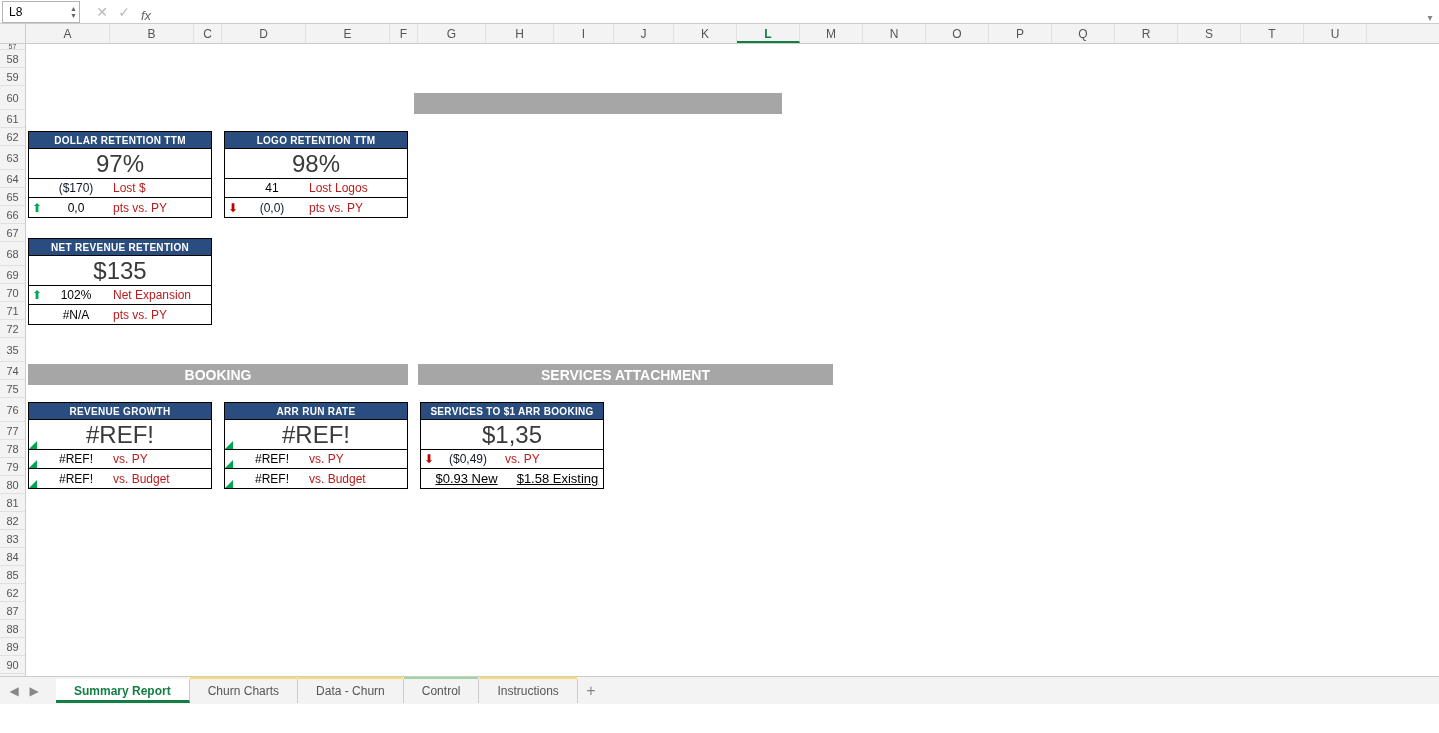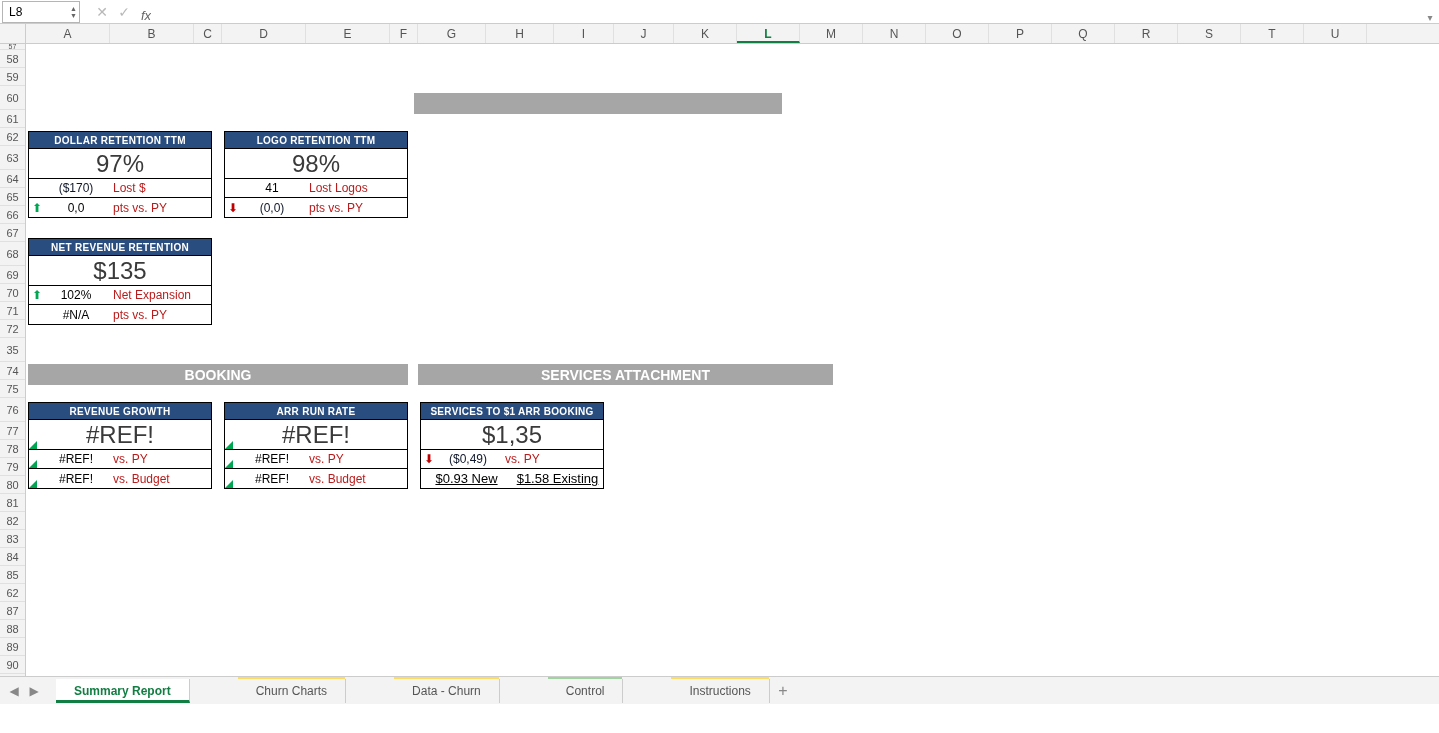--- a/index.html
+++ b/index.html
@@ -249,21 +249,21 @@
         <div>$1.58 Existing</div>
       </div>
     </div>
 
   </div>
 
   <div class="tab-bar">
     <div class="tab-nav">◀</div>
     <div class="tab-nav">▶</div>
     <div style="width:12px;"></div>
-    <div id="tabs-container" style="display:flex;gap:48px;">
+    <div id="tabs-container" style="display:flex;">
         <div class="tab active">Summary Report</div>
         <div class="tab hl-yellow">Churn Charts</div>
         <div class="tab hl-yellow">Data - Churn</div>
         <div class="tab hl-green">Control</div>
         <div class="tab hl-yellow">Instructions</div>
       </div>
     <div class="add-tab">+</div>
   </div>
 </div>
 

